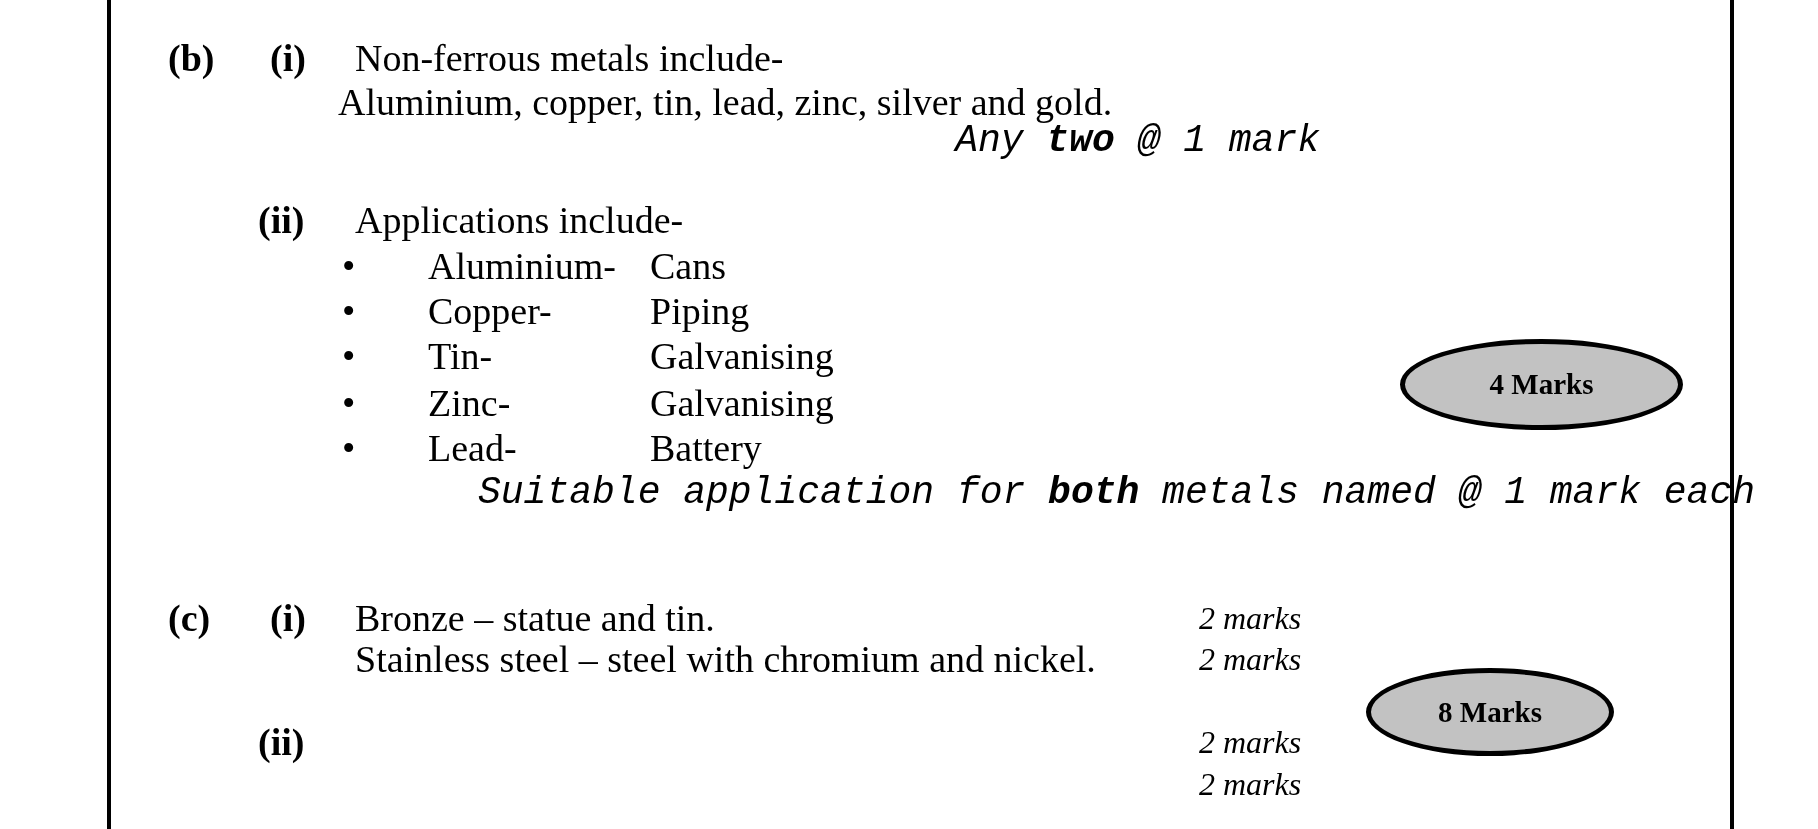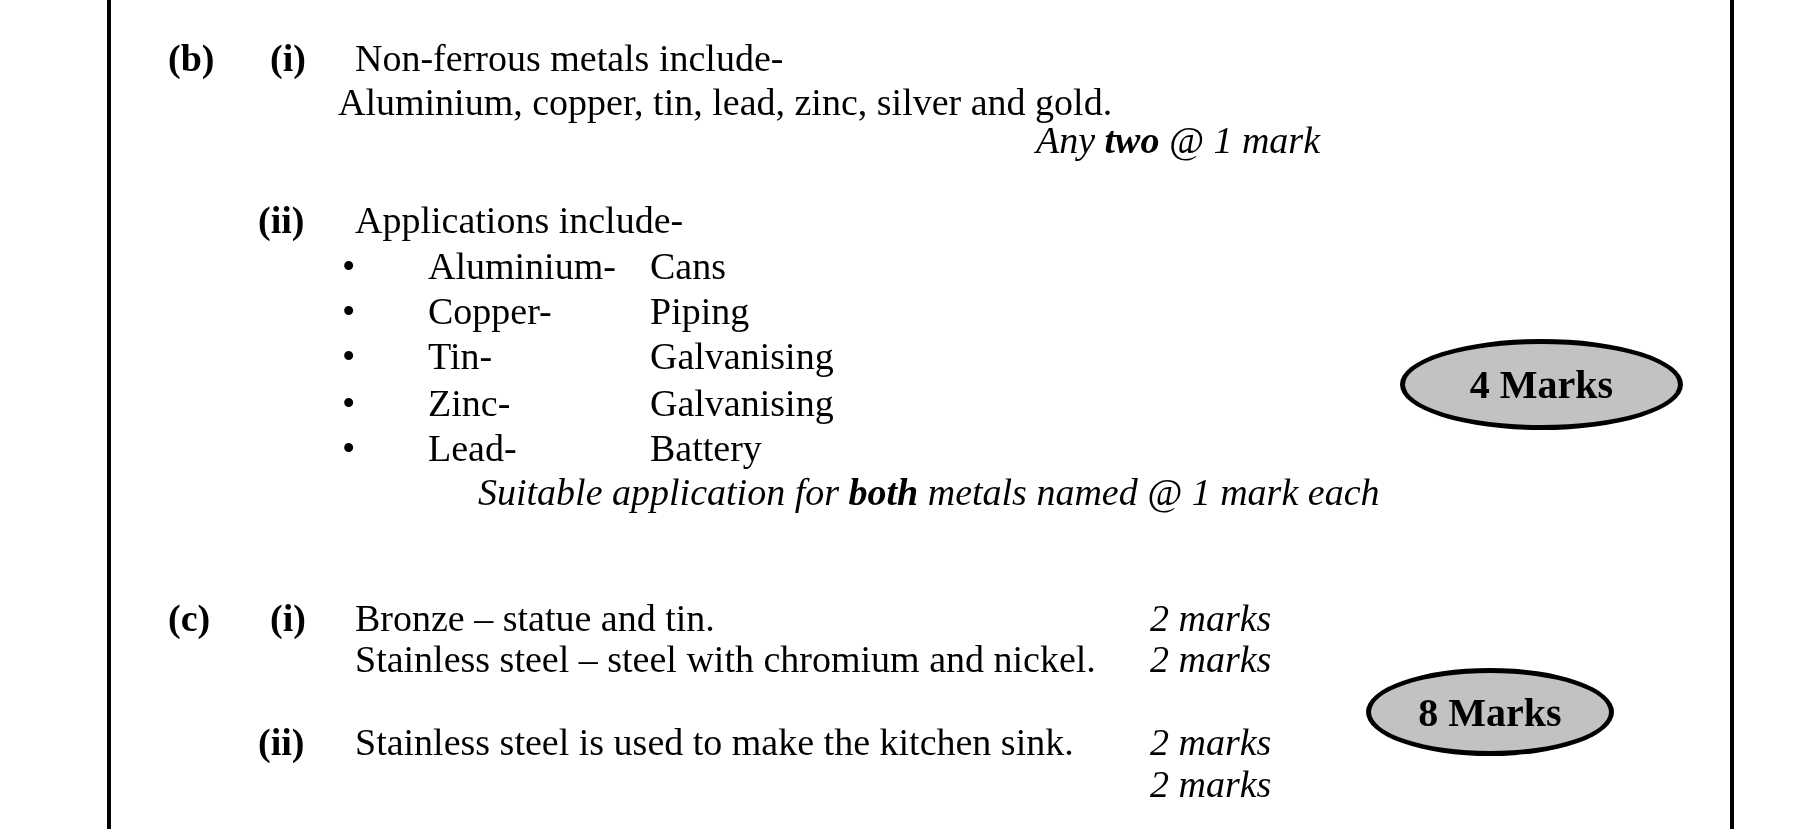--- a/index.html
+++ b/index.html
@@ -16,41 +16,41 @@
     background:var(--rule-color,#000);
   }
   .vline-left{left:107px;}
   .vline-right{left:1730px;}
   .t{
     position:absolute;
     font-size:38px;line-height:45px;
     white-space:nowrap;
   }
   .bold{font-weight:bold;}
-  .it{font-style:italic;}
+  .it{font-style:italic;font-family:Liberation Mono, monospace;}
   .marks{
     position:absolute;
     left:1150px;width:200px;
-    text-align:left;
-    font-size:38px;line-height:45px;
+    text-align:center;
+    font-size:32px;line-height:45px;
     font-style:italic;
     white-space:nowrap;
   }
   .note-right{
     left:800px;width:520px;
     text-align:right;
   }
   .badge{
     position:absolute;
     box-sizing:border-box;
     border:5px solid var(--badge-border,#000);
     border-radius:50%;
     background:var(--badge-fill,#c2c2c2);
     display:flex;align-items:center;justify-content:center;
-    font-weight:bold;font-size:40px;
+    font-weight:bold;font-size:29px;
   }
   .badge-4{left:1400px;top:339px;width:283px;height:91px;}
   .badge-8{left:1366px;top:668px;width:248px;height:88px;}
   .bullet{font-size:38px;}
 </style>
 </head>
 <body>
 
 <div class="page">
 
@@ -102,21 +102,20 @@
   </div>
 
   <div class="t bold" style="left:168px;top:596px;">(c)</div>
   <div class="t bold" style="left:270px;top:596px;">(i)</div>
   <div class="t" style="left:355px;top:596px;">Bronze – statue and tin.</div>
   <div class="marks" style="top:596px;">2 marks</div>
   <div class="t" style="left:355px;top:637px;">Stainless steel – steel with chromium and nickel.</div>
   <div class="marks" style="top:637px;">2 marks</div>
 
   <div class="t bold" style="left:258px;top:720px;">(ii)</div>
-  <div class="t" style="left:355px;top:720px;">Stainless steel is used to make the kitchen sink.</div>
   <div class="marks" style="top:720px;">2 marks</div>
   <div class="marks" style="top:762px;">2 marks</div>
 
   <div class="badge badge-8">
     <span>8 Marks</span>
   </div>
 
 </div>
 
 </body></html>

